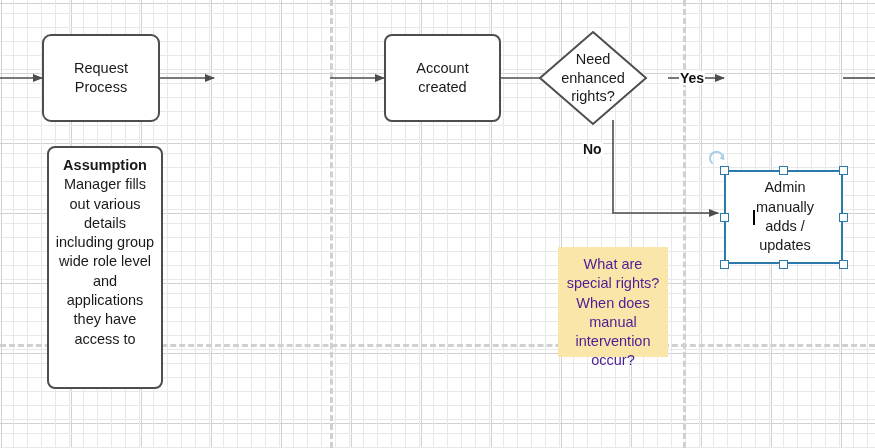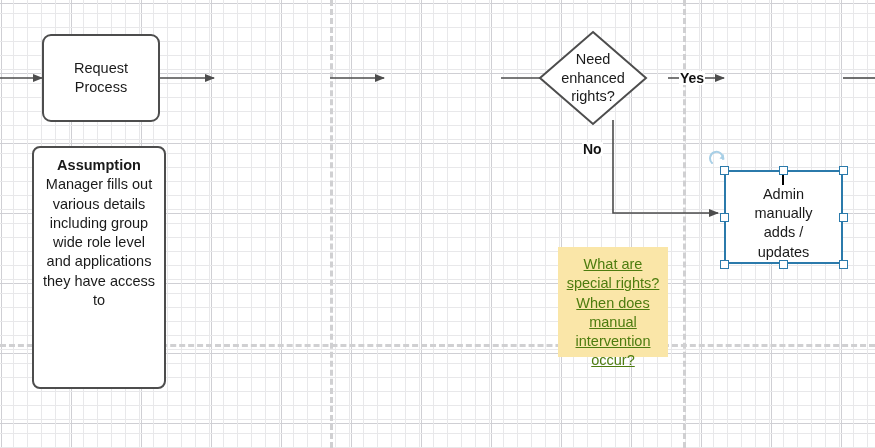--- a/index.html
+++ b/index.html
@@ -105,26 +105,25 @@
     display: block;
   }
 
   
   .sticky {
     position: absolute;
     box-sizing: border-box;
     background: #fae6a8;
     border: none;
     text-align: center;
-    color: #4d7c0f;
+    color: #4c1d95;
     font-size: 14.5px;
     line-height: 1.33;
     padding: 8px 2px;
     z-index: 5;
-    text-decoration: underline;
   }
 
   
   .selected-node {
     position: absolute;
     box-sizing: border-box;
     background: #ffffff;
     border: 2px solid #2b7aab;
     display: flex;
     align-items: center;
@@ -211,39 +210,41 @@
     <path d="M613,120 L613,213 L718,213" fill="none" stroke="#4d4d4d" stroke-width="1.6" marker-end="url(#arrow)"></path>
   </svg>
 
   <div class="edge-label" style="left:679px; top:71px;">Yes</div>
   <div class="edge-label" style="left:582px; top:142px;">No</div>
 
   <div class="node" style="left:42px; top:34px; width:118px; height:88px; white-space:pre-line;border-radius:9px;">Request
 Process</div>
 
 
+  <div class="node" style="left:384px; top:34px; width:117px; height:88px; white-space:pre-line;">Account
+created</div>
 
   <div class="diamond-wrap" style="left:538px; top:30px; width:110px; height:96px;">
     <svg class="diamond-shape" viewBox="0 0 110 96" preserveAspectRatio="none">
       <polygon points="55,2 108,48 55,94 2,48" fill="#ffffff" stroke="#4d4d4d" stroke-width="2"></polygon>
     </svg>
     <div class="diamond-label">Need
 enhanced
 rights?</div>
   </div>
 
 
-  <div class="assumption" style="left:32px; top:146px; width:134px; height:243px;">
+  <div class="assumption" style="left:47px; top:146px; width:116px; height:243px;">
     <span class="title">Assumption</span>
     <span class="body">Manager fills out various details including group wide role level and applications they have access to</span>
   </div>
 
   <div class="sticky" style="left:558px; top:247px; width:110px; height:110px;">What are special rights? When does manual intervention occur?</div>
 
-  <div class="selected-node" style="left:724px; top:170px; width:119px; height:94px;flex-direction:column;">
+  <div class="selected-node" style="left:724px; top:170px; width:119px; height:94px;">
     <span class="caret"></span>
       <span style="white-space:pre-line;">Admin
 manually
 adds /
 updates</span>
   </div>
 
   <div class="handle" style="left:719.5px; top:165.5px;"></div>
   <div class="handle" style="left:778.5px; top:165.5px;"></div>
   <div class="handle" style="left:838.5px; top:165.5px;"></div>

